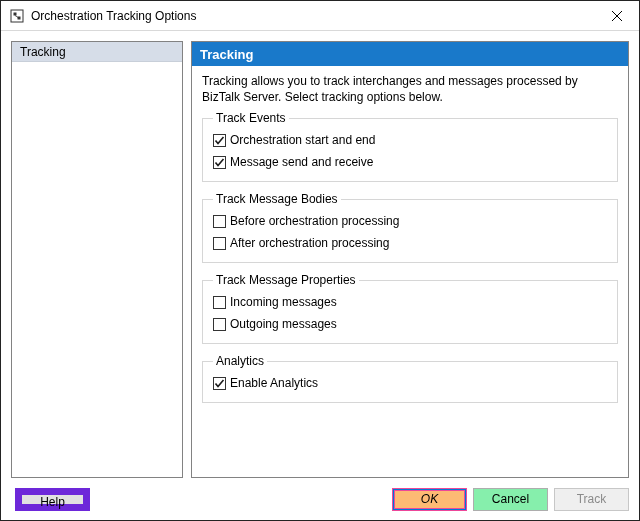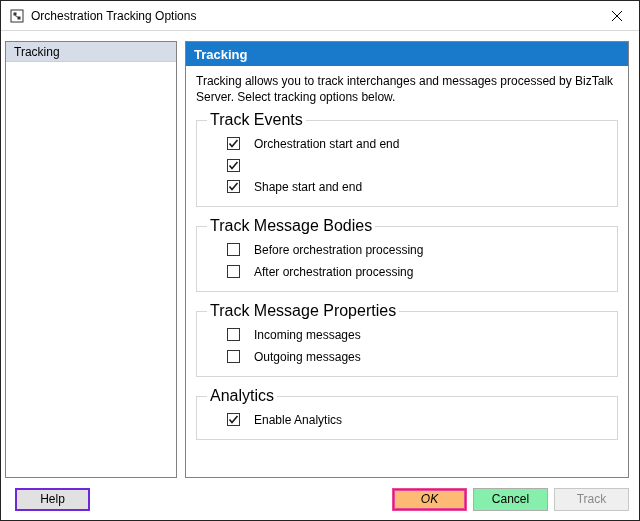--- a/index.html
+++ b/index.html
@@ -35,21 +35,21 @@
     font-size: 12px;
   }
   .titlebar-close {
     width: 45px; height: 30px;
     display: flex; align-items: center; justify-content: center;
     cursor: pointer;
   }
   .body {
     flex: 1;
     display: flex;
-    padding: 10px 10px 0 4px;
+    padding: 10px 10px 0 10px;
     gap: 8px;
     min-height: 0;
   }
   .sidebar {
     width: 172px;
     border: 1px solid #828282;
     background: #ffffff;
     display: flex; flex-direction: column;
   }
   .sidebar-item {
@@ -85,27 +85,26 @@
     margin-bottom: 6px;
     line-height: 1.35;
   }
   fieldset.group {
     border: 1px solid #d6d6d6;
     margin: 0 0 10px 0;
     padding: 4px 10px 8px 10px;
   }
   fieldset.group legend {
     padding: 0 3px;
-    font-size: 16px;
+    font-size: 12px;
   }
   .check-row {
-    display: flex; 
+    display: flex; align-items: center;
     padding: 4px 0;
-    gap: 14px;
-    margin-left: 20px;
+    gap: 4px;
   }
   .checkbox {
     width: 13px; height: 13px;
     border: 1px solid #333333;
     background: #ffffff;
     display: inline-flex; align-items: center; justify-content: center;
     cursor: pointer;
     flex-shrink: 0;
   }
   .checkbox svg { display: block; }
@@ -134,21 +133,21 @@
   button.btn.disabled {
     color: #8a8a8a;
     border-color: #c7c7c7;
     background: #efefef;
     cursor: default;
   }
   .help-btn {
     width: 75px; height: 23px;
     font: inherit;
     background: #e1e1e1;
-    border: 2px solid #6d28d9;
+    border: 7px solid #6d28d9;
     cursor: pointer;
     padding: 0;
     margin-left: 4px;
   }
 </style>
 </head>
 <body>
 
 <div class="window">
 
@@ -194,28 +193,21 @@
                 </svg>
               </span>
             <span>Orchestration start and end</span>
           </div>
           <div class="check-row">
             <span class="checkbox">
                 <svg width="11" height="11" viewBox="0 0 11 11">
                   <polyline points="1.5,5.5 4,8.5 9.5,2" fill="none" stroke="#1a1a1a" stroke-width="1.6"></polyline>
                 </svg>
               </span>
-          </div>
-          <div class="check-row">
-            <span class="checkbox">
-                <svg width="11" height="11" viewBox="0 0 11 11">
-                  <polyline points="1.5,5.5 4,8.5 9.5,2" fill="none" stroke="#1a1a1a" stroke-width="1.6"></polyline>
-                </svg>
-              </span>
-            <span>Shape start and end</span>
+            <span>Message send and receive</span>
           </div>
         </fieldset>
 
         <fieldset class="group">
           <legend>Track Message Bodies</legend>
           <div class="check-row">
             <span class="checkbox"></span>
             <span>Before orchestration processing</span>
           </div>
           <div class="check-row">

